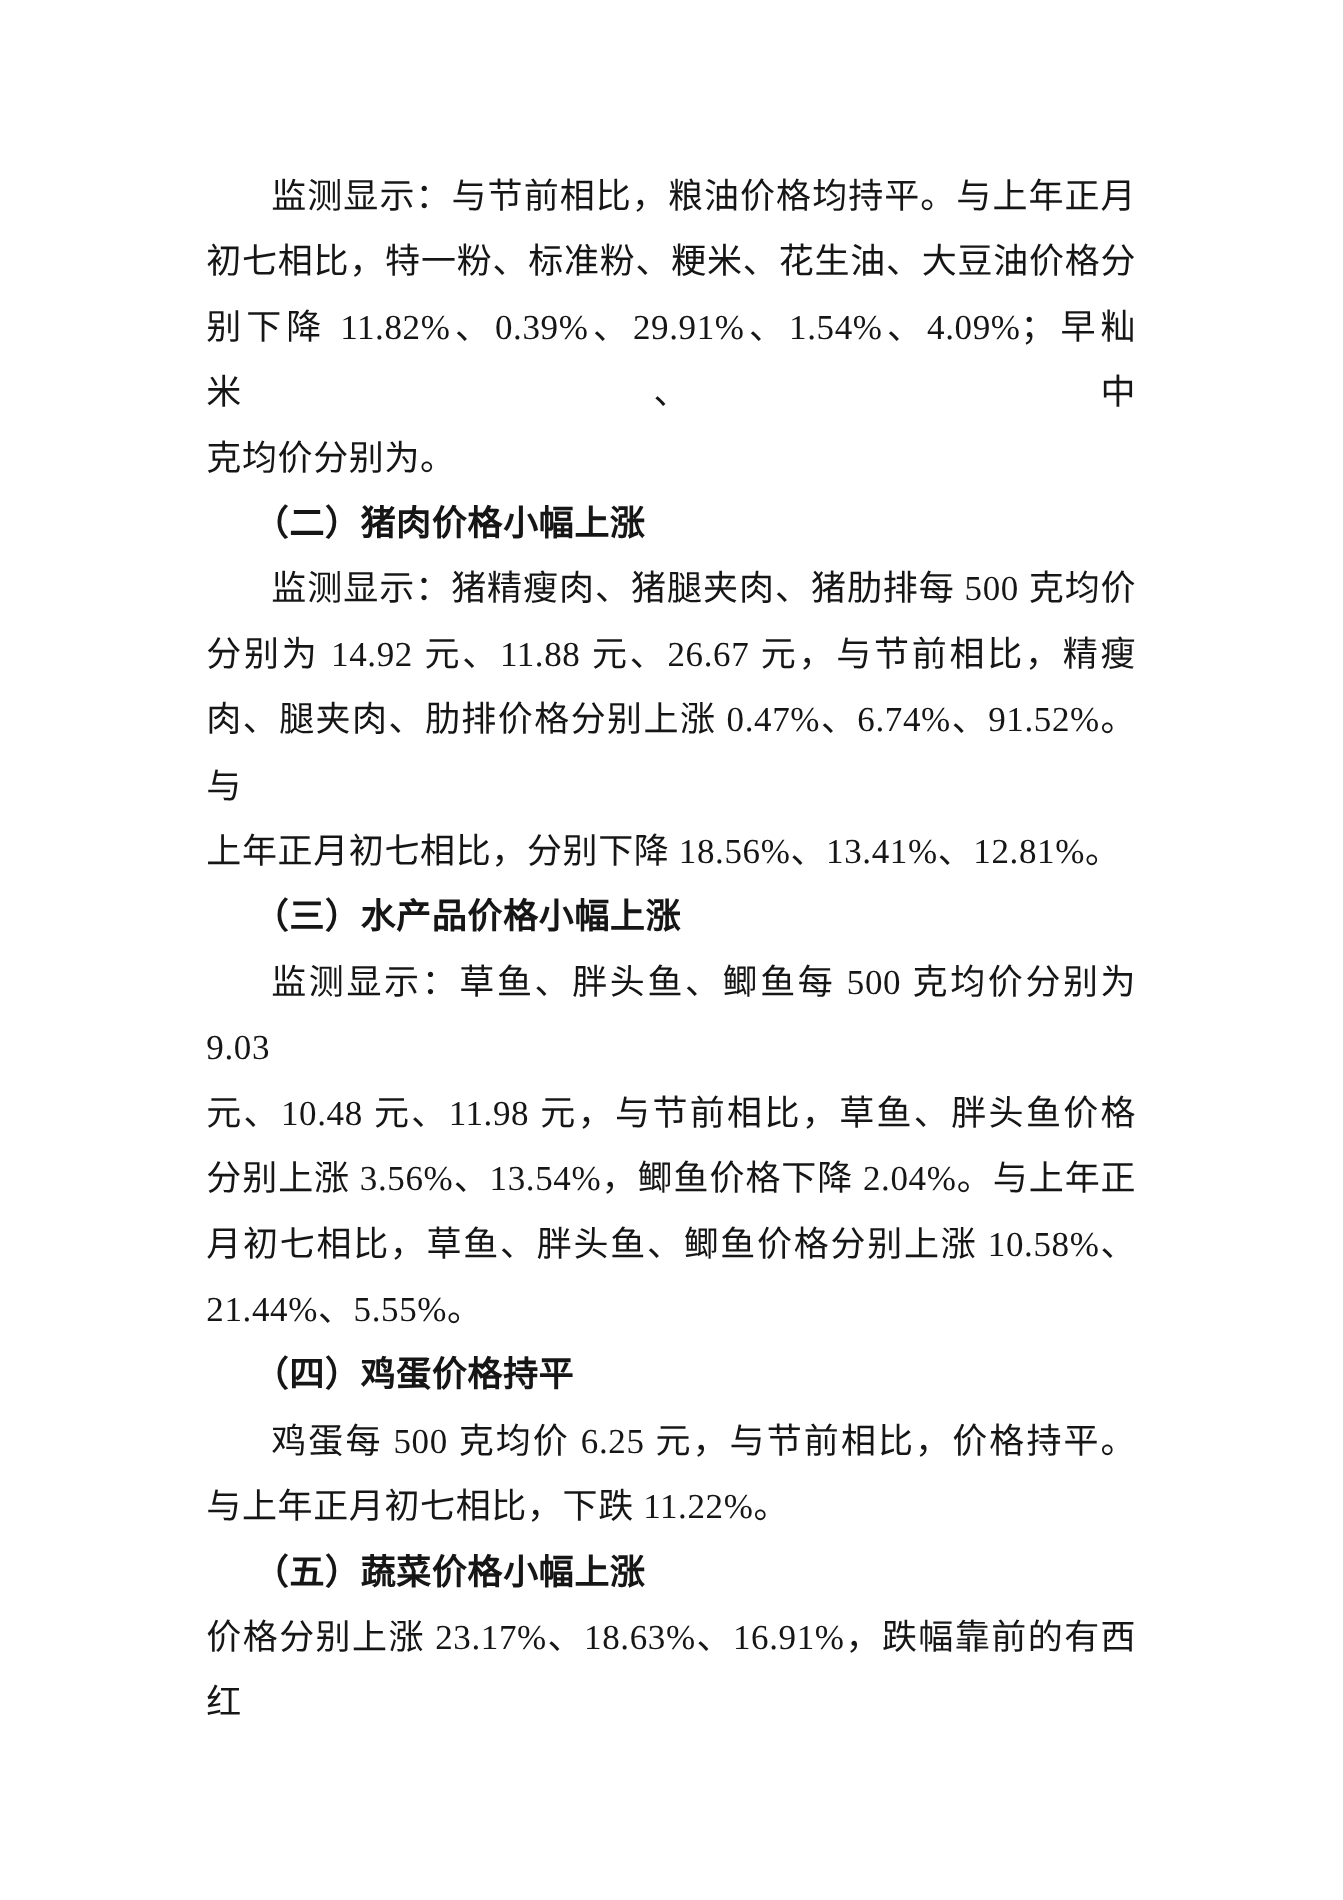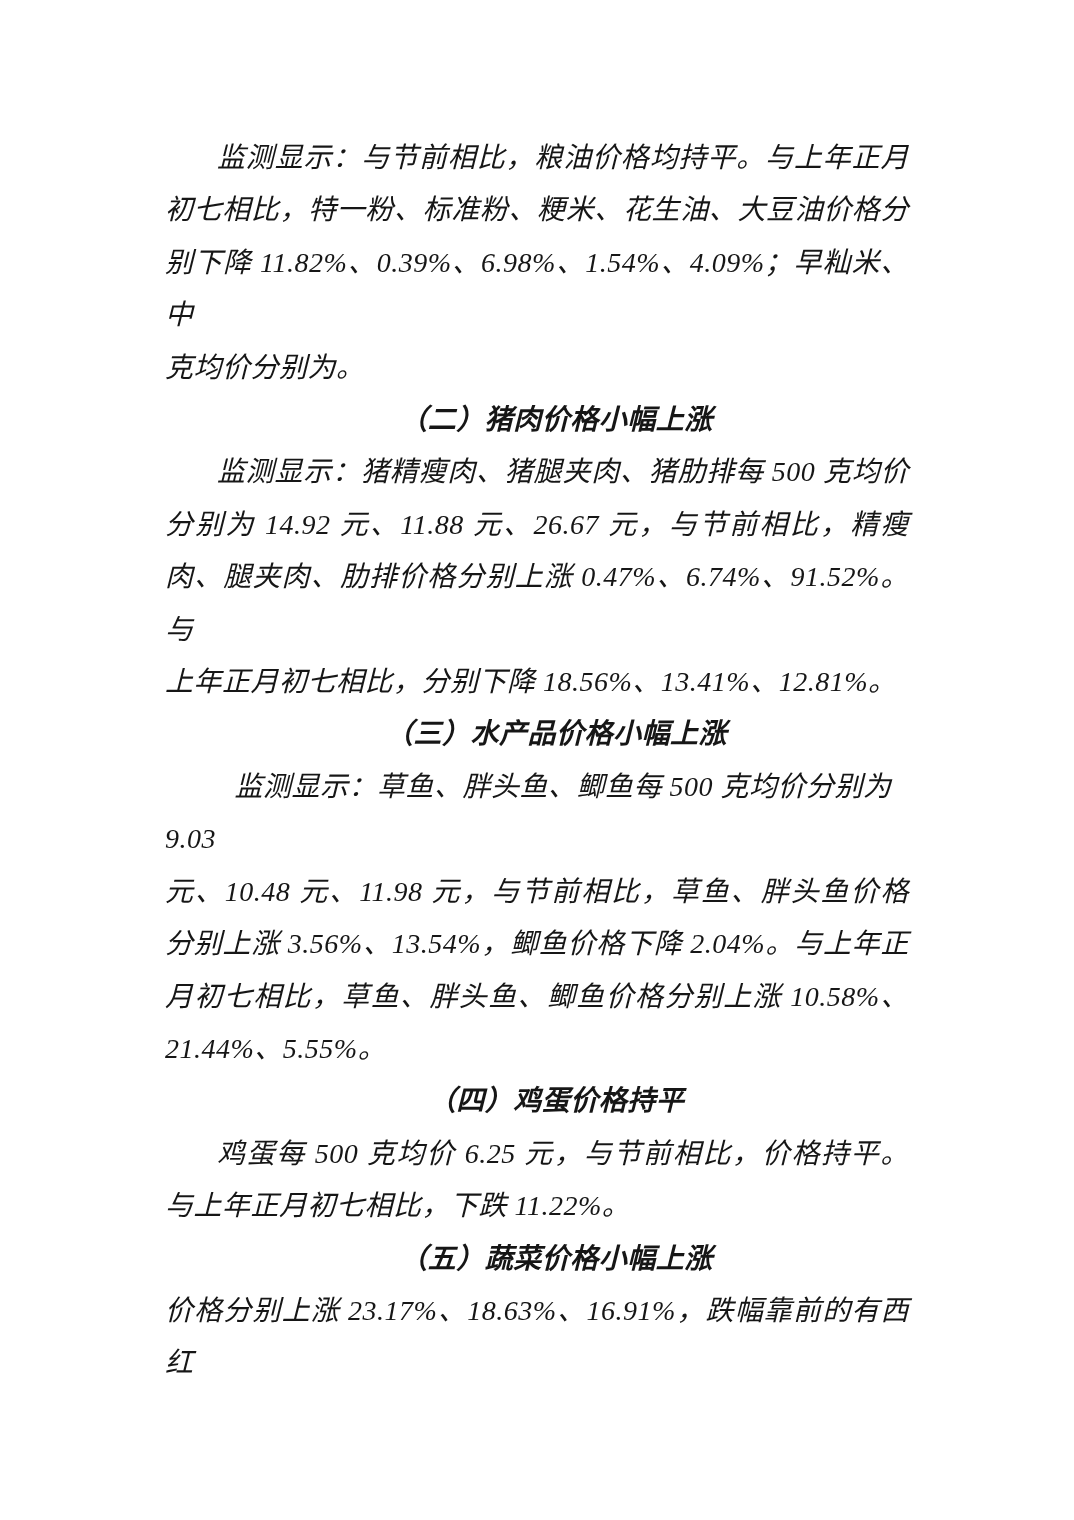--- a/index.html
+++ b/index.html
@@ -23,42 +23,41 @@
     font-family: "Liberation Serif", "DejaVu Serif", serif;
     font-size: 28px;
     line-height: 52.4px;
     color: #161616;
     letter-spacing: 0.5px;
   }
   .block { margin: 0; }
   .line {
     text-align: left;
     white-space: nowrap;
-    font-style: italic;
   }
   .line.just {
     white-space: normal;
     text-align: justify;
     text-align-last: justify;
   }
-  .line.indent { text-indent: 52px; text-align: center; }
+  .line.indent { text-indent: 52px; }
   .block.heading .line {
     font-weight: bold;
     text-indent: 38px;
   }
 </style>
 </head>
 <body>
 
 <div class="page" style="background: rgb(255, 255, 255);">
   <div class="content" id="doc" style="color: rgb(22, 22, 22);">
       <div class="block paragraph">
         <div class="line indent just">监测显示：与节前相比，粮油价格均持平。与上年正月</div>
         <div class="line just">初七相比，特一粉、标准粉、粳米、花生油、大豆油价格分</div>
-        <div class="line just">别下降 11.82%、0.39%、6.98%、1.54%、4.09%；早籼米、中</div>
+        <div class="line just">别下降 11.82%、0.39%、29.91%、1.54%、4.09%；早籼米、中</div>
         <div class="line">克均价分别为。</div>
       </div>
       <div class="block heading">
         <div class="line indent">（二）猪肉价格小幅上涨</div>
       </div>
       <div class="block paragraph">
         <div class="line indent just">监测显示：猪精瘦肉、猪腿夹肉、猪肋排每 500 克均价</div>
         <div class="line just">分别为 14.92 元、11.88 元、26.67 元，与节前相比，精瘦</div>
         <div class="line just">肉、腿夹肉、肋排价格分别上涨 0.47%、6.74%、91.52%。与</div>
         <div class="line">上年正月初七相比，分别下降 18.56%、13.41%、12.81%。</div>

